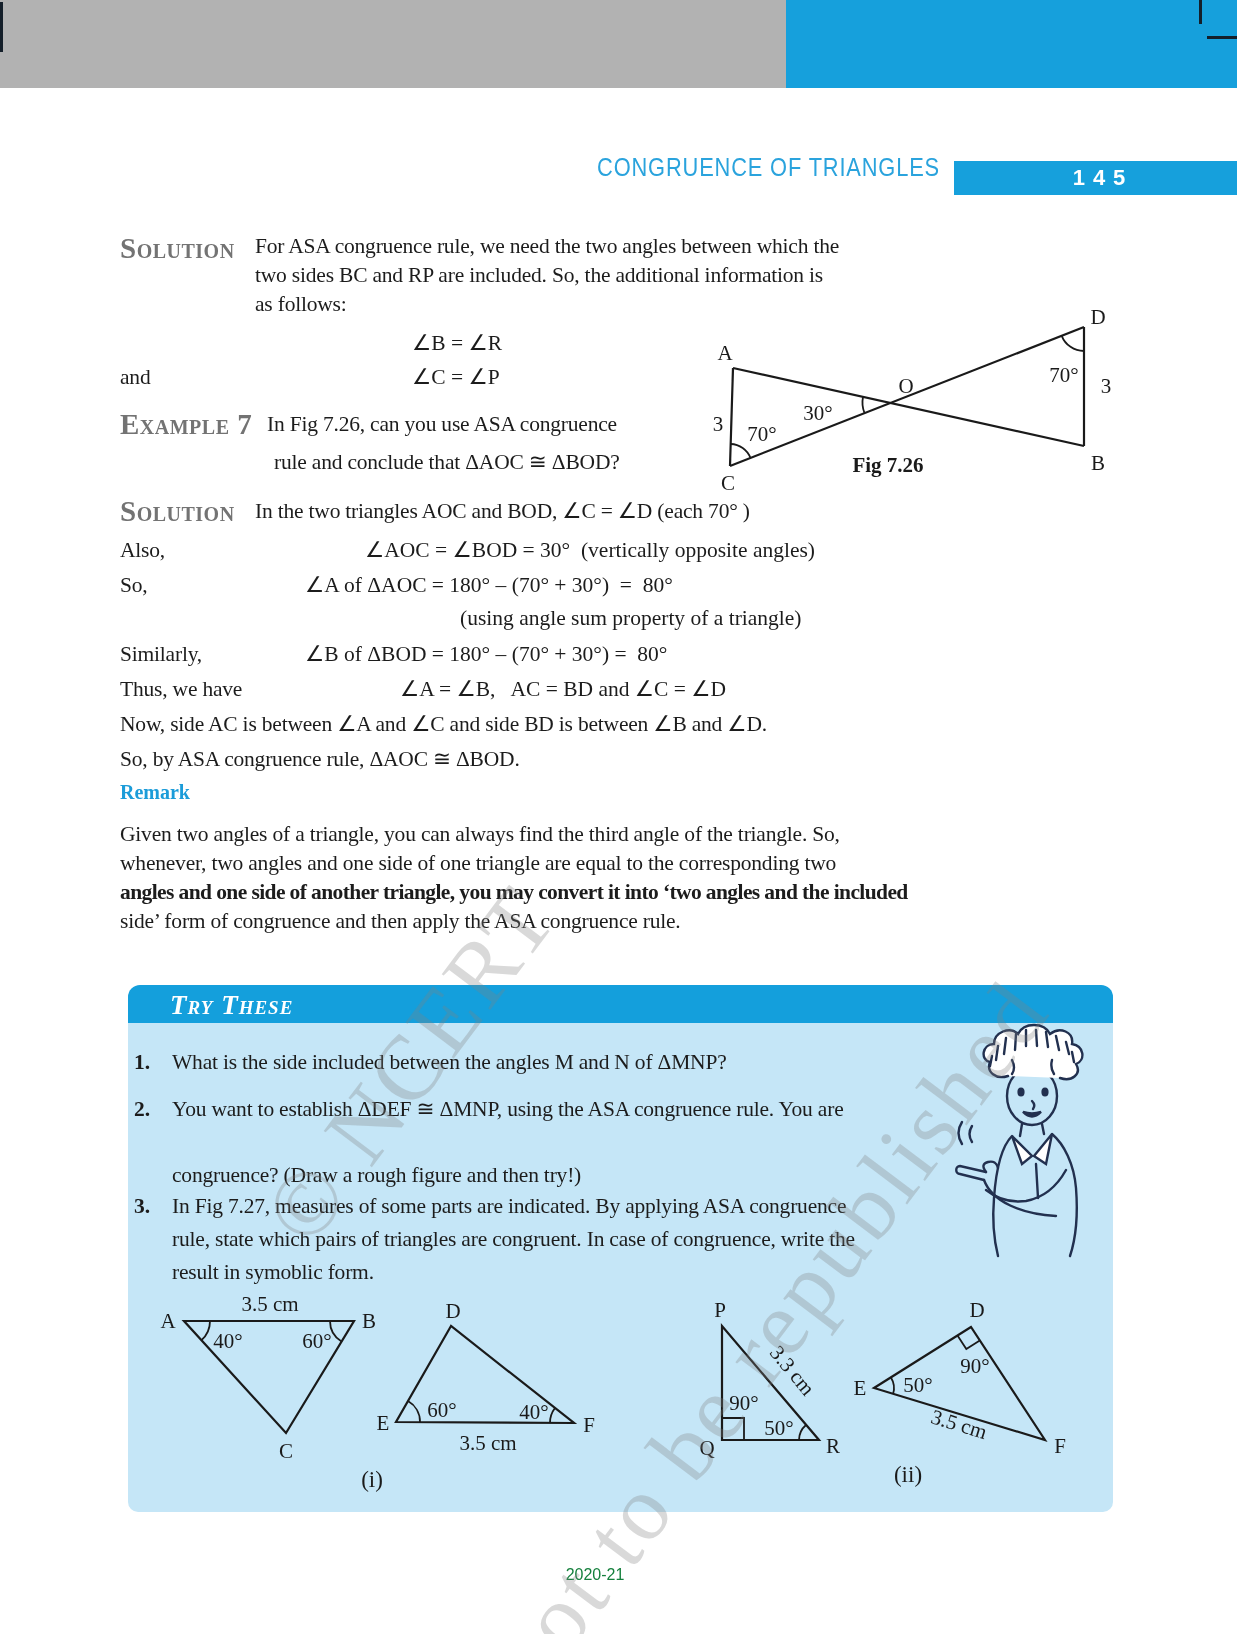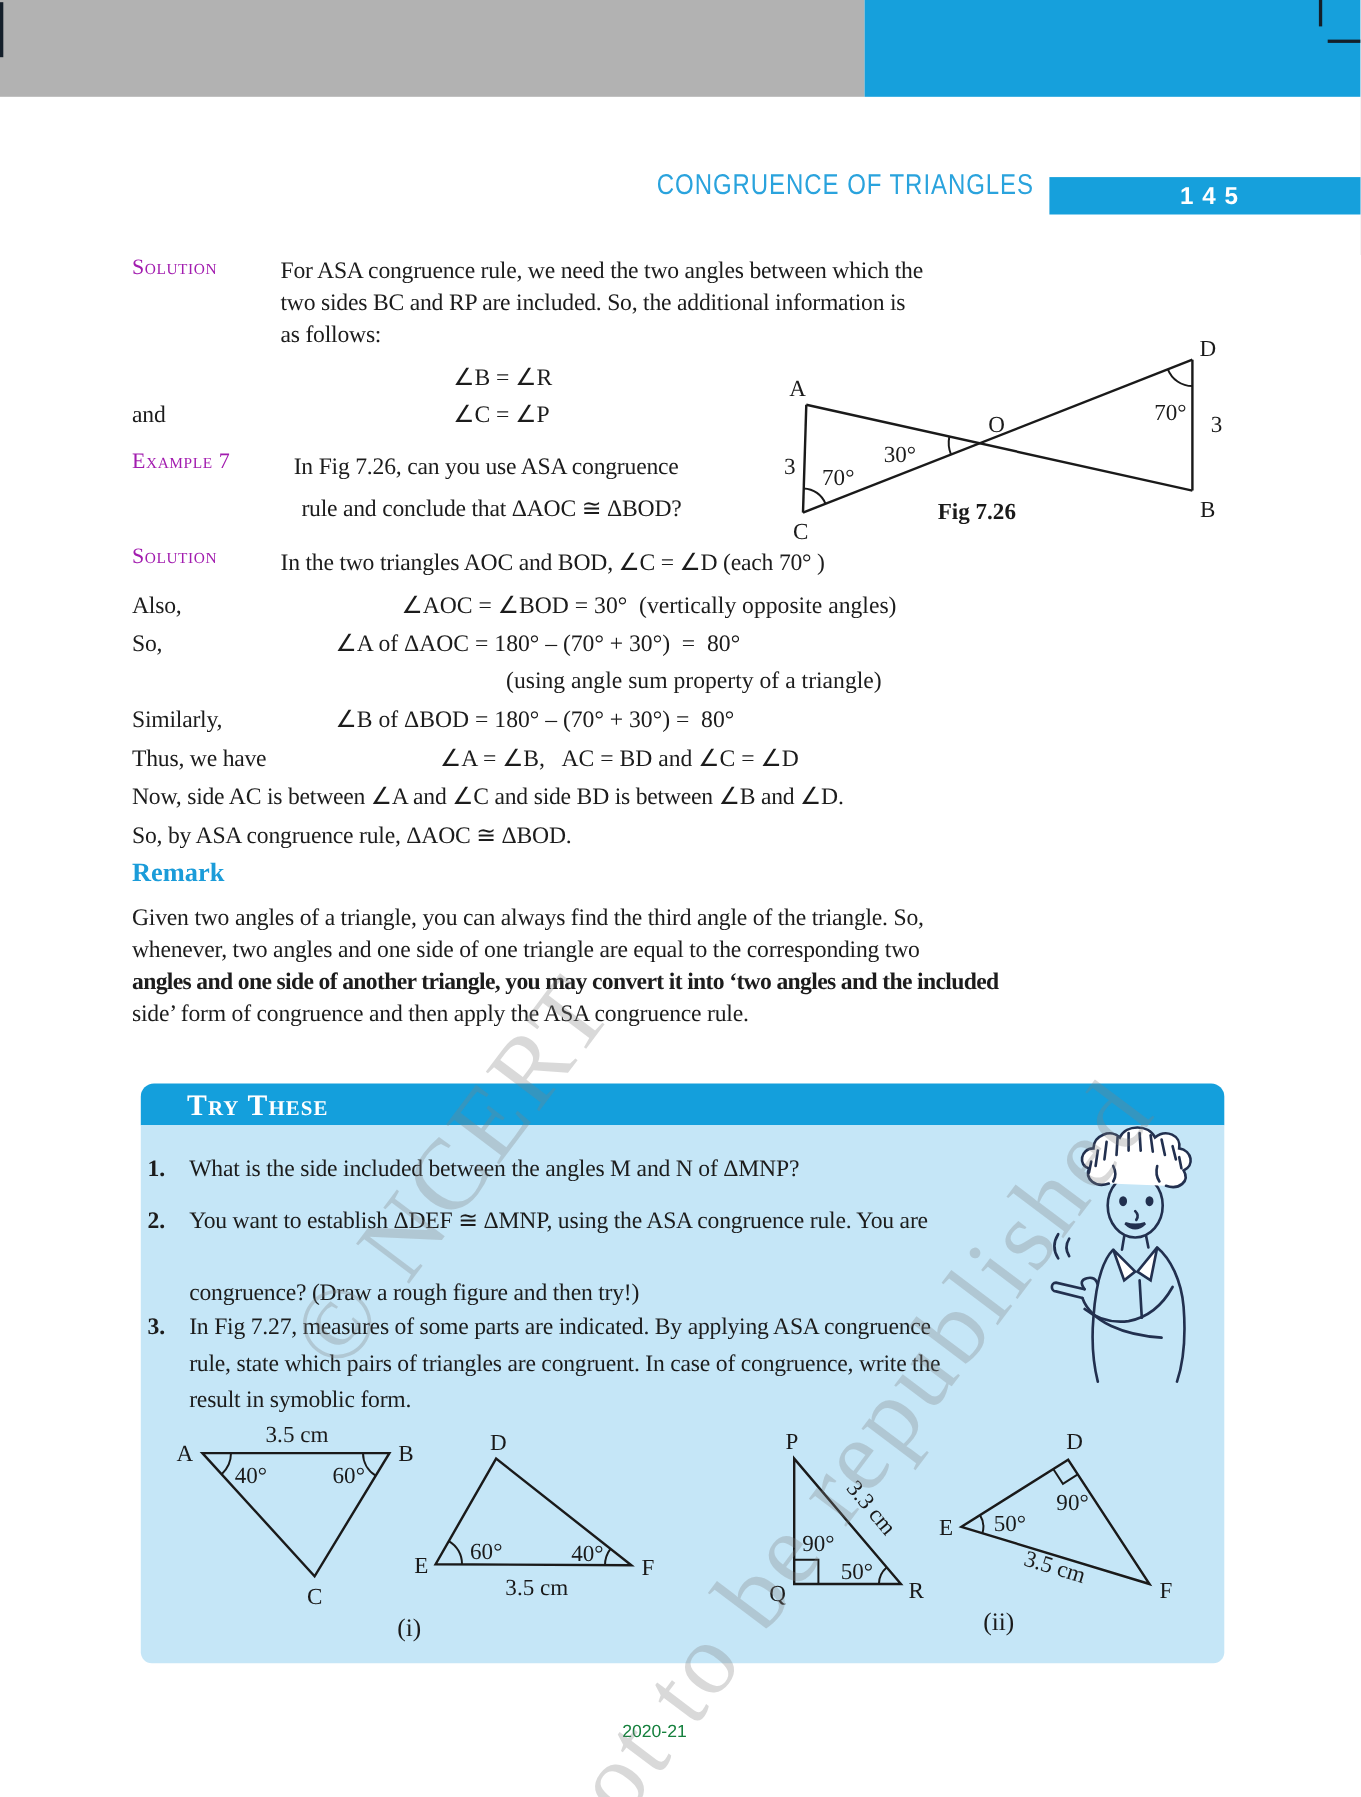--- a/index.html
+++ b/index.html
@@ -8,27 +8,27 @@
   .abs{position:absolute;}
   .band-gray{left:0;top:0;width:786px;height:88px;background:#b2b2b2;}
   .band-blue{left:786px;top:0;width:451px;height:88px;background:#16a0dc;}
   .mark{background:#141f2a;}
   .header-title{left:340px;top:152px;width:600px;text-align:right;
      font-family:"Liberation Sans",sans-serif;font-size:26px;color:#2aa3dd;
      transform:scaleX(0.84);transform-origin:100% 50%;letter-spacing:1px;white-space:pre;}
   .page-num-box{left:954px;top:161px;width:298px;height:34px;background:#16a0dc;
      text-align:center;font-family:"Liberation Sans",sans-serif;font-weight:bold;
      font-size:22px;line-height:34px;color:#ffffff;letter-spacing:8px;}
-  .h-label{font-variant:small-caps;font-weight:normal;font-size:20px;color:#a21caf;letter-spacing:0.5px;}
+  .h-label{font-variant:small-caps;font-weight:bold;font-size:29px;color:#737373;letter-spacing:0.5px;}
   .line{font-size:21.5px;line-height:29px;white-space:pre;letter-spacing:-0.2px;}
   .eq{font-size:21.5px;line-height:29px;white-space:pre;}
-  .remark-label{font-weight:bold;font-size:24px;color:#1b9cd9;}
+  .remark-label{font-weight:bold;font-size:20px;color:#1b9cd9;}
   .try-box{left:128px;top:985px;width:985px;height:527px;}
   .try-header{position:absolute;left:0;top:0;width:985px;height:38px;background:#149fdc;
-     border-radius:12px 12px 0 0;}
+     border-radius:12px 12px 0 0;font-style:italic;}
   .try-title{position:absolute;left:42px;top:1px;font-variant:small-caps;font-weight:bold;
      font-size:27px;line-height:38px;color:#ffffff;letter-spacing:1px;}
   .try-body{position:absolute;left:0;top:38px;width:985px;height:489px;background:#c5e6f7;
      border-radius:0 0 10px 10px;}
   .item-num{font-weight:bold;font-size:21.5px;line-height:33px;}
   .item-line{font-size:21.5px;line-height:33px;white-space:pre;letter-spacing:-0.2px;}
   .fig-text{font-family:"Liberation Serif",serif;font-size:21px;fill:#1a1a1a;}
   .fig-caption{font-family:"Liberation Serif",serif;font-size:21px;font-weight:bold;fill:#1a1a1a;}
   .fig-line{stroke:#1a1a1a;stroke-width:2.2;fill:none;}
   .watermark{left:110px;top:600px;width:960px;text-align:center;

